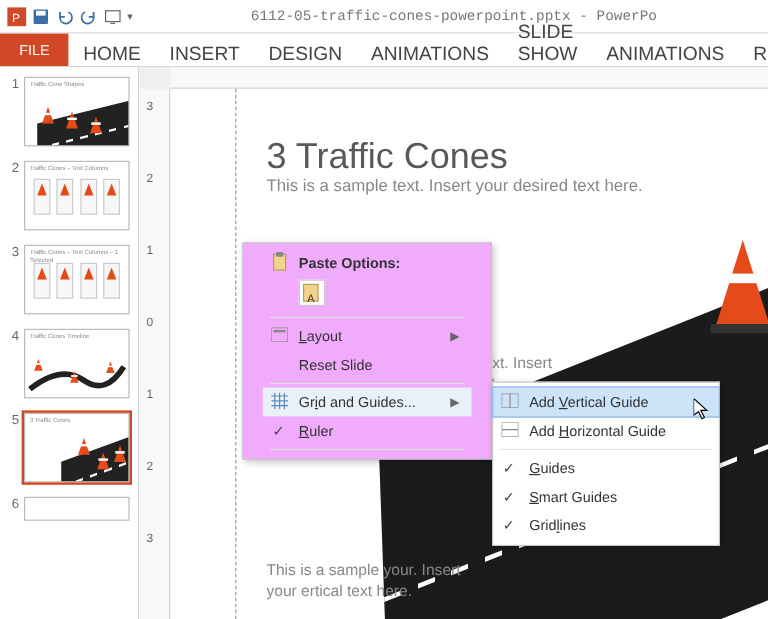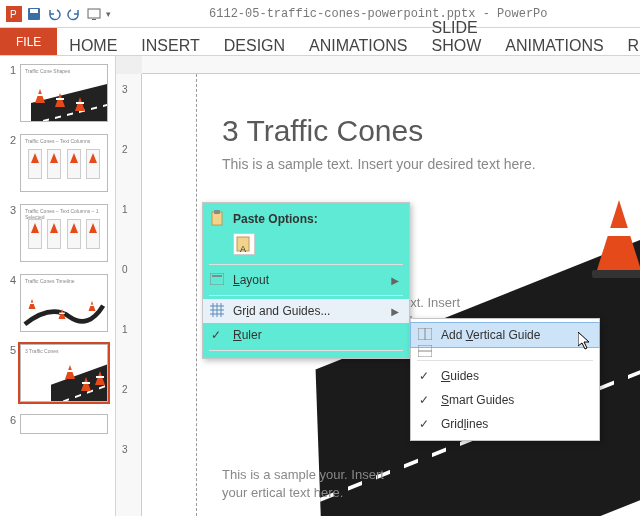--- a/index.html
+++ b/index.html
@@ -27,30 +27,30 @@
   .thumb .txt { position:absolute; top:3px; left:4px; font-size:5px; color:#888; }
   .thumb .curve { position:absolute; bottom:2px; left:2px; right:2px; height:30px; }
   .thumb .curve svg { width:100%; height:100%; }
   .slide-area { flex:1; background:#efefef; position:relative; overflow:hidden; }
   .hruler { position:absolute; top:0; left:26px; right:0; height:18px; background:#f8f8f8; border-bottom:1px solid #ccc; }
   .vruler { position:absolute; top:18px; left:0; width:26px; bottom:0; background:#f8f8f8; border-right:1px solid #ccc; }
   .vruler .tick { position:absolute; left:6px; font-size:10px; color:#666; }
   .canvas { position:absolute; top:18px; left:26px; right:0; bottom:0; background:#fff; }
   .guide-v { position:absolute; top:0; bottom:0; left:54px; border-left:1px dashed #999; }
   .slide-title { position:absolute; top:40px; left:80px; font-size:30px; color:#595959; font-weight:400; }
-  .slide-sub { position:absolute; top:82px; left:80px; font-size:14px; color:#888; }
+  .slide-sub { position:absolute; top:72px; left:80px; font-size:14px; color:#888; }
   .slide-road { position:absolute; right:-40px; bottom:-40px; width:360px; height:260px; background:#1b1b1b; transform:skewY(-20deg) rotate(-2deg); }
   .slide-road::after { content:""; position:absolute; top:50%; left:0; right:0; height:4px; background:repeating-linear-gradient(90deg,#fff 0 14px,transparent 14px 28px); }
   .big-cone { position:absolute; }
   .big-cone .body { width:0;height:0;border-left:22px solid transparent;border-right:22px solid transparent;border-bottom:70px solid #e44a1a; position:relative; }
   .big-cone .stripe { position:absolute; top:28px; left:-16px; width:32px; height:8px; background:#fff; }
   .big-cone .base { width:54px; height:8px; background:#333; margin-left:-5px; border-radius:2px; }
   .small-text { position:absolute; left:80px; bottom:14px; font-size:13px; color:#888; line-height:1.4; }
   .mid-text { position:absolute; right:180px; top:220px; font-size:13px; color:#888; line-height:1.4; text-align:left; }
-  .context-menu { position:absolute; top:202px; left:202px; width:208px; background:#5eead4; border:1px solid #c6c6c6; box-shadow:2px 2px 6px rgba(0,0,0,0.25); font-size:12px; color:#333; padding:4px 0; z-index:10; }
+  .context-menu { position:absolute; top:202px; left:202px; width:208px; background:#f0abfc; border:1px solid #c6c6c6; box-shadow:2px 2px 6px rgba(0,0,0,0.25); font-size:12px; color:#333; padding:4px 16px; z-index:10; }
   .menu-item { display:flex; align-items:center; padding:5px 10px 5px 30px; position:relative; }
   .menu-item.header { font-weight:bold; cursor:default; }
   .menu-item .arrow { margin-left:auto; color:#666; font-size:10px; }
   .menu-item .micon { position:absolute; left:6px; width:16px; text-align:center; color:#666; }
   .menu-item .check { position:absolute; left:8px; color:#444; }
   .menu-sep { height:1px; background:#e0e0e0; margin:3px 6px; }
   .paste-icons { padding:2px 10px 6px 30px; display:flex; gap:4px; }
   .paste-icons .pi { width:22px; height:22px; border:1px solid #ccc; background:#fdfdfd; position:relative; }
   .submenu { position:absolute; top:318px; left:410px; width:190px; background:#fff; border:1px solid #c6c6c6; box-shadow:2px 2px 6px rgba(0,0,0,0.25); font-size:12px; color:#333; padding:4px 0; z-index:11; }
   .submenu .menu-item.highlight { background:#cde3f8; border:1px solid #8ab8e6; margin:-1px; }
@@ -232,20 +232,23 @@
   <div class="menu-item">
     <span class="micon">
       <svg width="14" height="12">
           <rect width="14" height="12" fill="none" stroke="#888"></rect>
           <rect x="2" y="2" width="10" height="2" fill="#888"></rect>
         </svg>
     </span>
     <span><u class="acc">L</u>ayout</span>
     <span class="arrow">▶</span>
   </div>
+  <div class="menu-item">
+    <span>Reset Slide</span>
+  </div>
   <div class="menu-sep"></div>
   <div class="menu-item" style="background:#e8f0f8;text-align:right;">
     <span class="micon">
       <svg width="14" height="14">
           <path d="M0 3h14M0 7h14M0 11h14M3 0v14M7 0v14M11 0v14" stroke="#5b8ab8" stroke-width="1"></path>
         </svg>
     </span>
     <span>Gr<u class="acc">i</u>d and Guides...</span>
     <span class="arrow">▶</span>
   </div>
@@ -266,20 +269,21 @@
     </span>
     <span>Add <u class="acc">V</u>ertical Guide</span>
   </div>
   <div class="menu-item">
     <span class="micon">
       <svg width="14" height="12">
           <rect width="14" height="12" fill="none" stroke="#888"></rect>
           <line x1="0" y1="6" x2="14" y2="6" stroke="#888"></line>
         </svg>
     </span>
+    <span>Add <u class="acc">H</u>orizontal Guide</span>
   </div>
   <div class="menu-sep"></div>
   <div class="menu-item">
     <span class="check">✓</span>
     <span><u class="acc">G</u>uides</span>
   </div>
   <div class="menu-item">
     <span class="check">✓</span>
     <span><u class="acc">S</u>mart Guides</span>
   </div>

